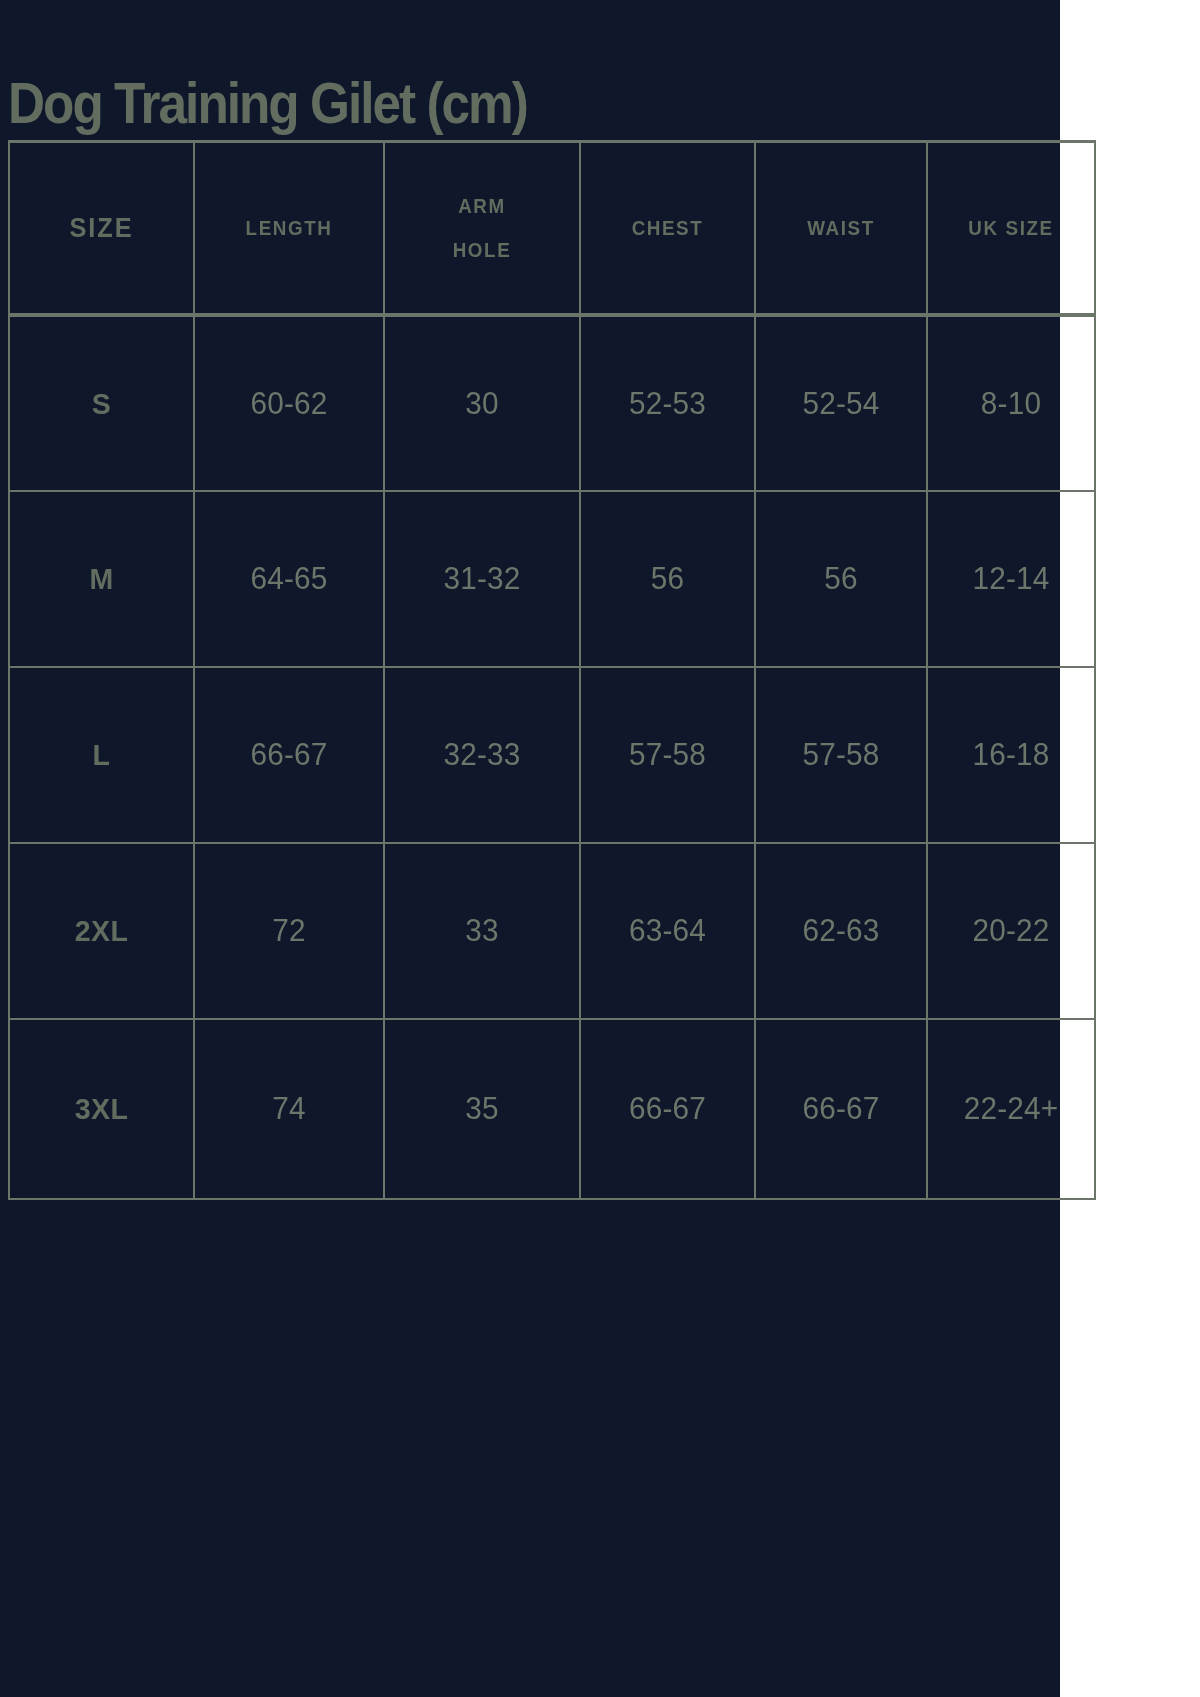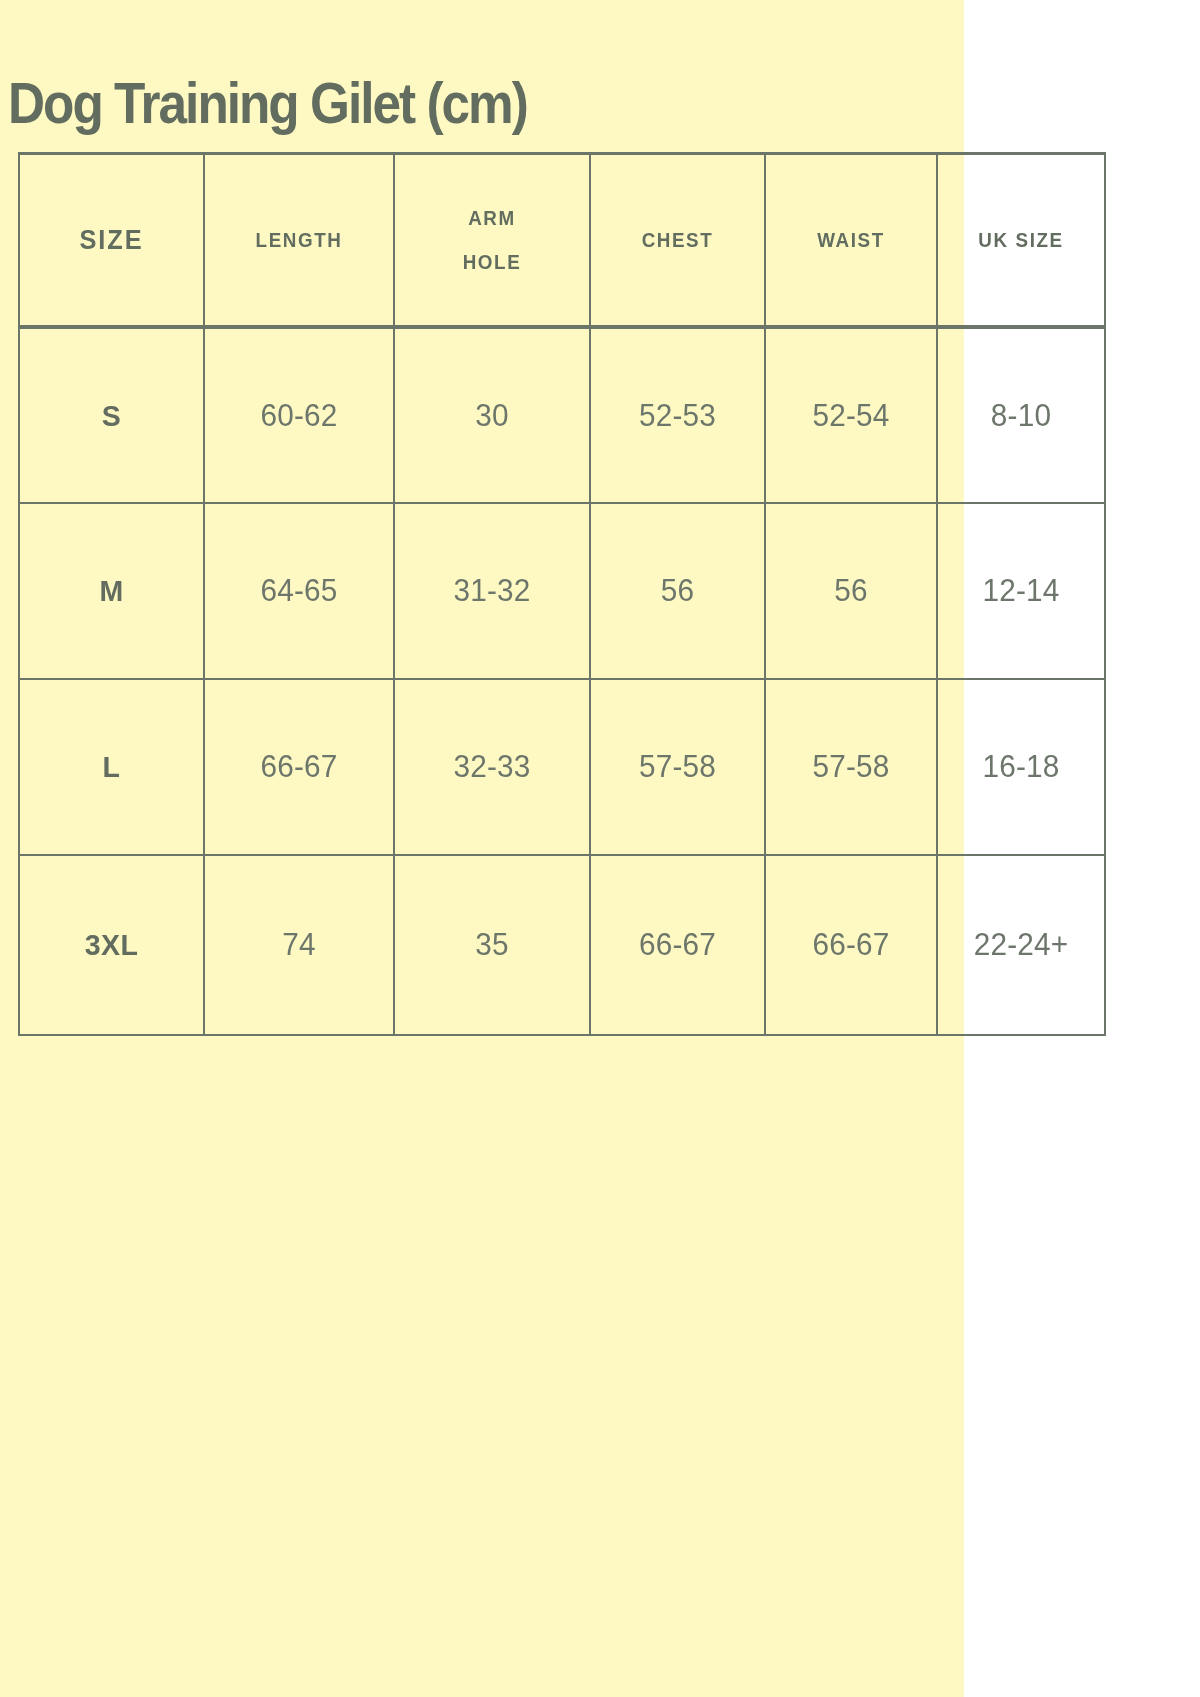--- a/index.html
+++ b/index.html
@@ -9,23 +9,23 @@
   }
   body {
     width: 1200px;
     height: 1697px;
     font-family: "Liberation Sans", sans-serif;
     -webkit-font-smoothing: antialiased;
   }
 
   #page {
     position: relative;
-    width: 964px;
+    width: 1060px;
     height: 1697px;
-    background: #fef9c3;
+    background: #0f172a;
     box-sizing: border-box;
   }
 
   
   #title-bar {
     position: absolute;
     left: 8px;
     top: 72px;
     width: 1090px;
     height: 76px;
@@ -41,23 +41,22 @@
     transform-origin: left center;
     white-space: nowrap;
     margin: 0;
     padding: 0;
   }
 
   
   #size-table-wrap {
     position: absolute;
     left: 8px;
-    top: 152px;
+    top: 140px;
     width: 1086px;
-    margin-left: 10px;
   }
   table#size-table {
     border-collapse: collapse;
     table-layout: fixed;
     width: 1086px;
     border-top: 3px solid #6b756a;
     border-left: 2px solid #6b756a;
     border-right: 2px solid #6b756a;
   }
   table#size-table col.c-size    { width: 185px; }
@@ -224,20 +223,40 @@
             </td>
           <td>
               <span class="cell-value">57-58</span>
             </td>
           <td>
               <span class="cell-value">16-18</span>
             </td>
         </tr>
         <tr>
           <td>
+              <span class="size-label">2XL</span>
+            </td>
+          <td>
+              <span class="cell-value">72</span>
+            </td>
+          <td>
+              <span class="cell-value">33</span>
+            </td>
+          <td>
+              <span class="cell-value">63-64</span>
+            </td>
+          <td>
+              <span class="cell-value">62-63</span>
+            </td>
+          <td>
+              <span class="cell-value">20-22</span>
+            </td>
+        </tr>
+        <tr>
+          <td>
               <span class="size-label">3XL</span>
             </td>
           <td>
               <span class="cell-value">74</span>
             </td>
           <td>
               <span class="cell-value">35</span>
             </td>
           <td>
               <span class="cell-value">66-67</span>

